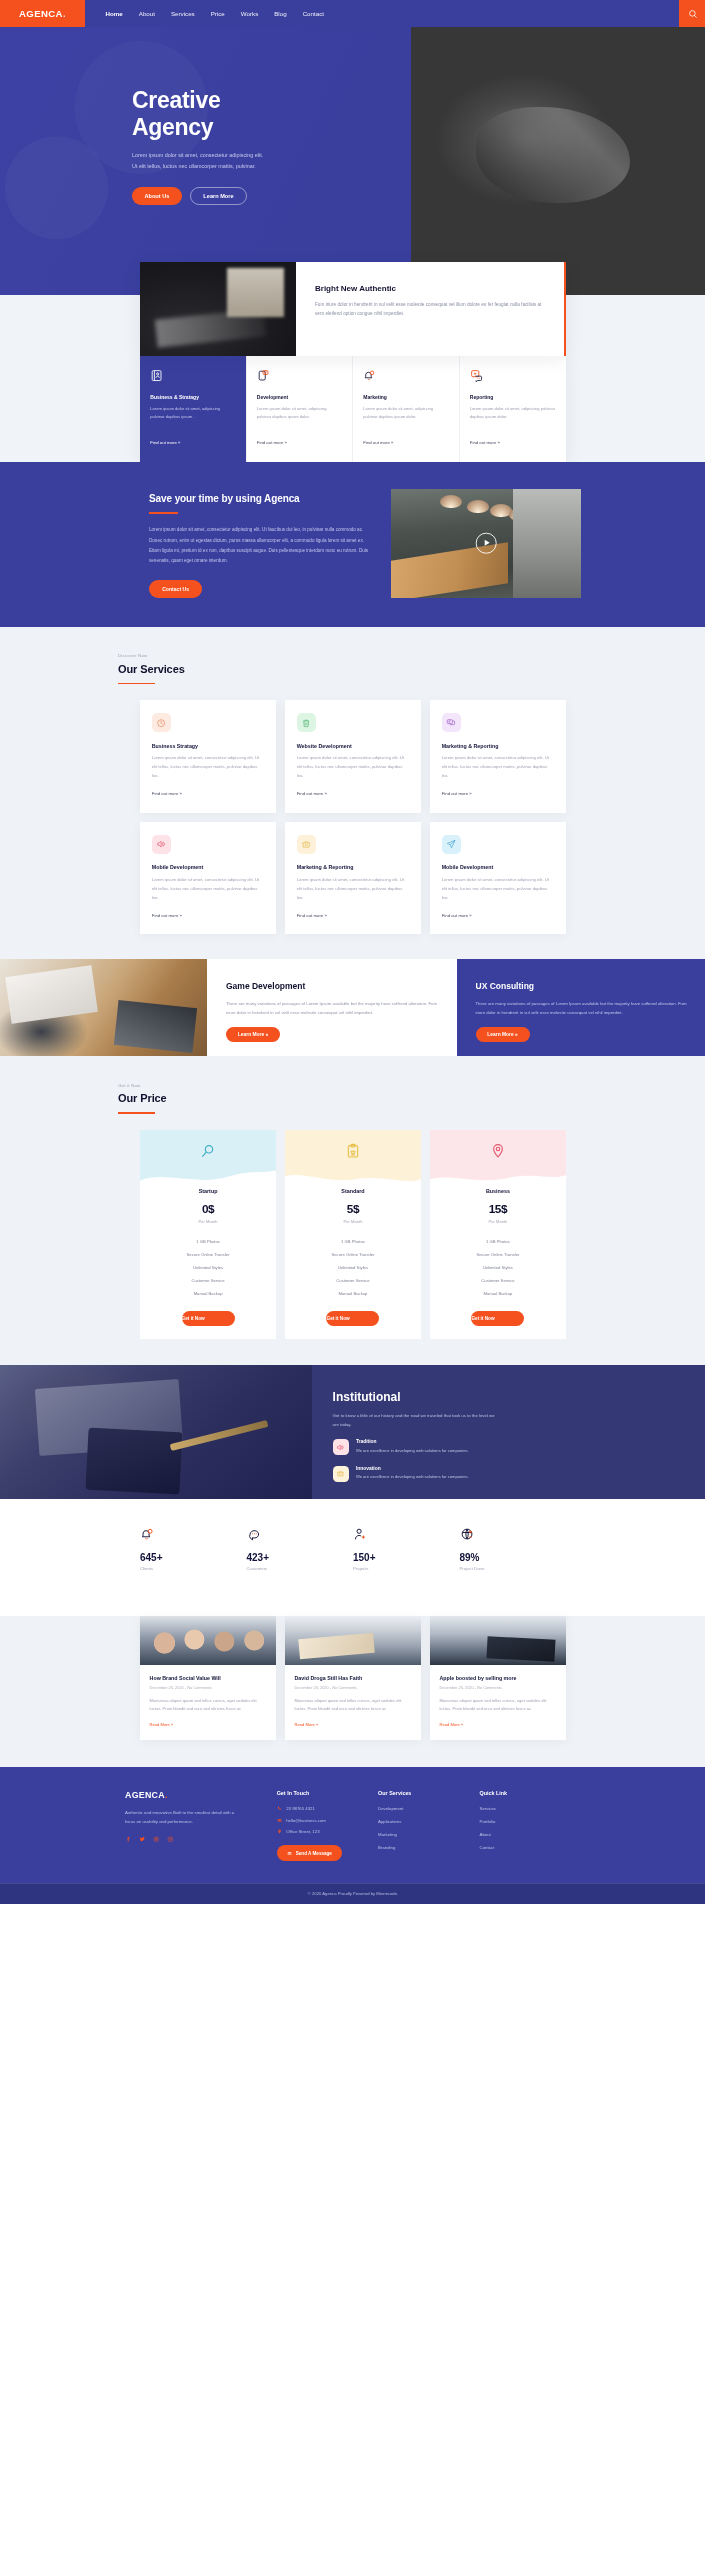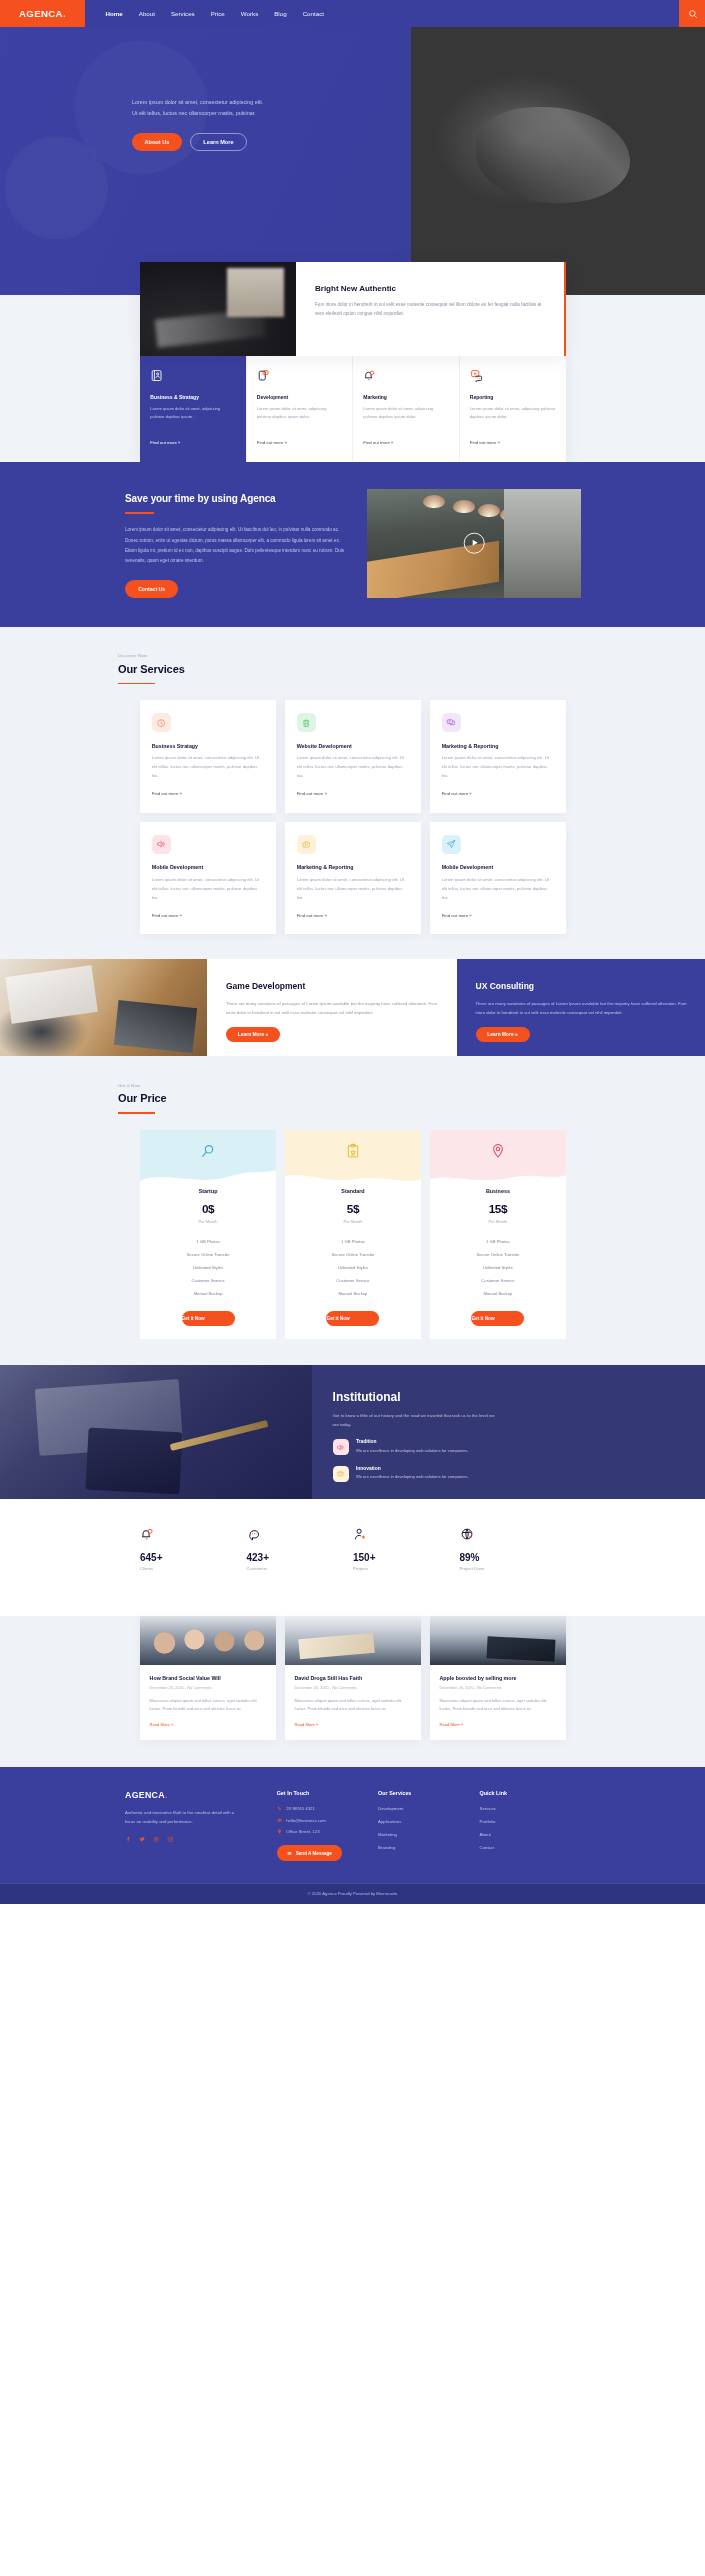--- a/index.html
+++ b/index.html
@@ -154,21 +154,21 @@
   }
   .fcard.active h4, .fcard.active .flink { color: #fff; }
   .fcard.active p { color: #c3c6ea; }
 
   
   .savetime {
     background: #3a3f9e; padding: 26.5px 0 29px 0; position: relative;
     margin-top: -33px;
   }
   .savetime-inner { width: 456px; margin: 0 auto; display: flex; gap: 22px; }
-  .st-left { width: 220px; padding-top: 4.4px; }
+  .st-left { width: 220px; padding-top: 4.4px; margin-left: 24px; }
   .st-left h2 { font-size: 10px; font-weight: 700; color: #fff; letter-spacing: -0.1px; }
   .st-rule { width: 29px; height: 1.5px; background: #f4511e; margin: 8px 0 11.8px 0; }
   .st-left p { font-size: 4.6px; color: #c2c5ea; line-height: 2.25; }
   .st-left .btn-primary { margin-top: 13.2px; padding: 5.9px 13.2px; font-size: 5.1px; }
   .st-right { flex: 1; position: relative; }
   .st-photo {
     width: 100%; height: 109px; position: relative; overflow: hidden;
     background:
       linear-gradient(175deg, #6e7672 0%, #4c534f 35%, #3a403d 70%, #5a5e59 100%);
   }
@@ -411,20 +411,24 @@
     </div>
   </header>
 
   <section class="hero">
     <div class="hero-bg-pattern"></div>
     <div class="hero-photo">
       <div class="img"></div>
       <div class="handshake"></div>
     </div>
     <div class="hero-inner">
+      <h1 class="hero-title">
+        <span>Creative</span><br>
+        <span>Agency</span>
+      </h1>
       <p class="hero-sub">Lorem ipsum dolor sit amet, consectetur adipiscing elit. Ut elit tellus, luctus nec ullamcorper mattis, pulvinar.</p>
       <div class="hero-btns">
         <a href="#" class="btn btn-primary">About Us</a>
         <a href="#" class="btn btn-ghost">Learn More</a>
       </div>
     </div>
   </section>
 
   <section class="viewpoint-sec">
     <div class="viewpoint">

